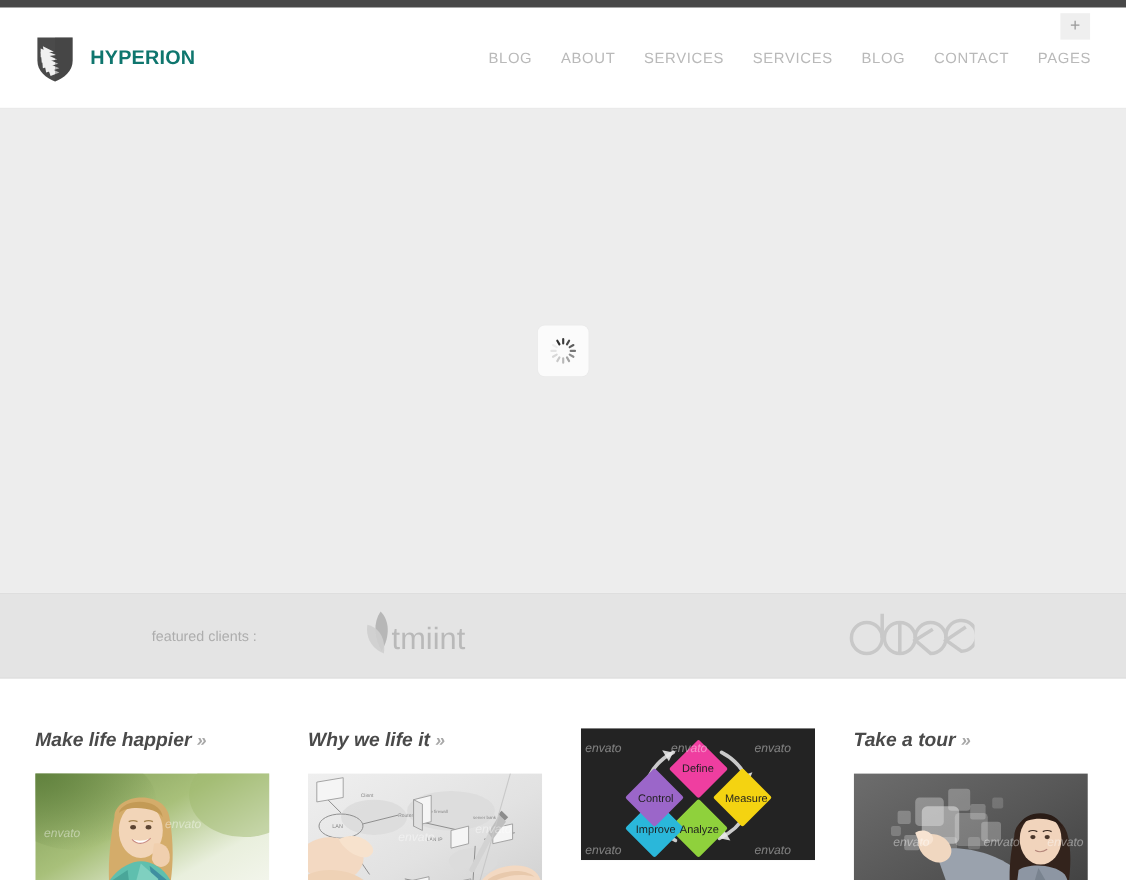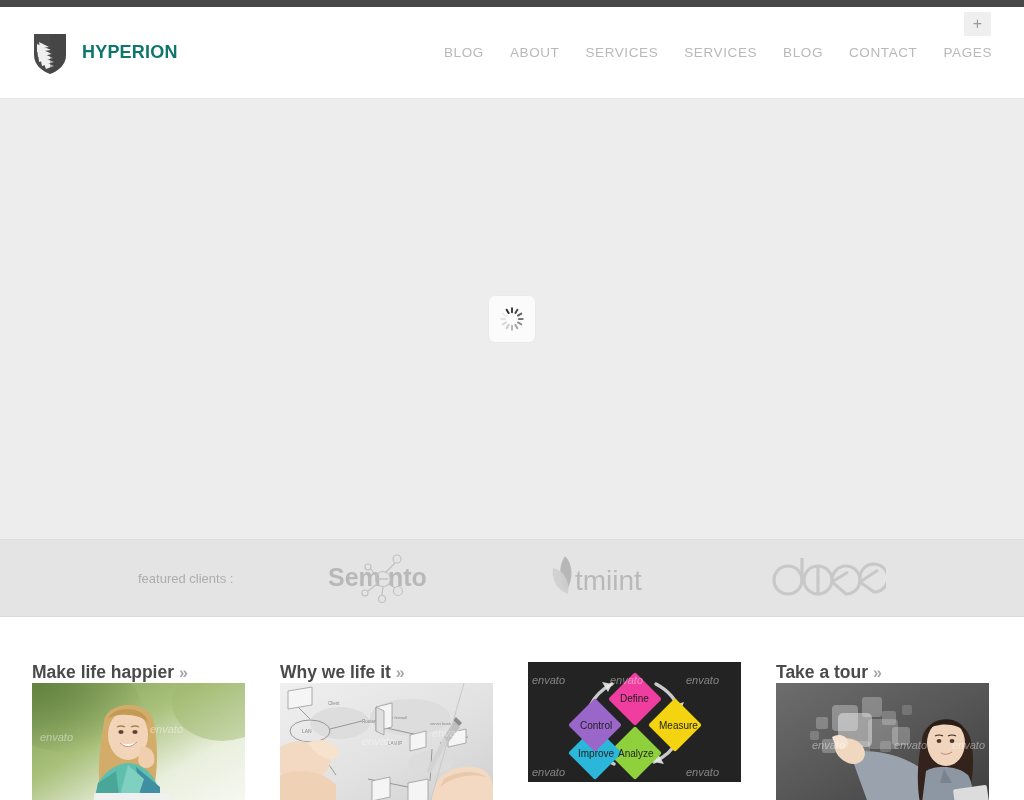--- a/index.html
+++ b/index.html
@@ -167,22 +167,24 @@
   }
 
   .promo {
     width: 213px;
   }
 
   .promo-title {
     font-size: 17.5px;
     font-weight: bold;
     color: #4a4a4a;
+    margin-bottom: 20px;
     white-space: nowrap;
     cursor: pointer;
+    font-style: italic;
   }
 
   .promo-title .arrows {
     color: #a8a8a8;
     font-weight: bold;
     font-size: 16px;
   }
 
   .promo-img {
     width: 213px;
@@ -269,40 +271,20 @@
     </span>
   </div>
 </section>
 
 <section class="clients">
   <div class="clients-inner">
     <div class="clients-label">featured clients :</div>
 
     <div class="client-logos">
 
-      <div class="client-logo">
-        <svg width="108" height="56" viewBox="0 0 108 56" xmlns="http://www.w3.org/2000/svg">
-          <text x="0" y="36" font-family="Liberation Sans, sans-serif" font-size="25" font-weight="bold" fill="#9e9e9e">Sem</text>
-          <text x="60" y="36" font-family="Liberation Sans, sans-serif" font-size="25" font-weight="bold" fill="#9e9e9e">nto</text>
-          <g stroke="#adadad" stroke-width="1.2" fill="none">
-            <circle cx="55" cy="29" r="7.5"></circle>
-            <circle cx="69" cy="9" r="4"></circle>
-            <circle cx="40" cy="17" r="3"></circle>
-            <circle cx="37" cy="43" r="3"></circle>
-            <circle cx="54" cy="49" r="3.5"></circle>
-            <circle cx="70" cy="41" r="4.5"></circle>
-            <line x1="57" y1="23" x2="67" y2="13"></line>
-            <line x1="48" y1="26" x2="43" y2="19"></line>
-            <line x1="49" y1="34" x2="40" y2="41"></line>
-            <line x1="55" y1="37" x2="54" y2="45"></line>
-            <line x1="61" y1="34" x2="67" y2="38"></line>
-          </g>
-          <line x1="50" y1="29" x2="60" y2="29" stroke="#adadad" stroke-width="1.4"></line>
-        </svg>
-      </div>
 
 
 
       <div class="client-logo">
         <svg width="110" height="56" viewBox="0 0 110 56" xmlns="http://www.w3.org/2000/svg">
           <path d="M18 6 C26 14 27 28 19 42 C12 30 11 16 18 6 Z" fill="#9d9d9d"></path>
           <path d="M6 18 C16 20 23 30 21 44 C10 40 4 29 6 18 Z" fill="#c3c3c3" opacity="0.9"></path>
           <text x="28" y="40" font-family="Liberation Sans, sans-serif" font-size="28" fill="#a0a0a0">tmiint</text>
         </svg>
       </div>

